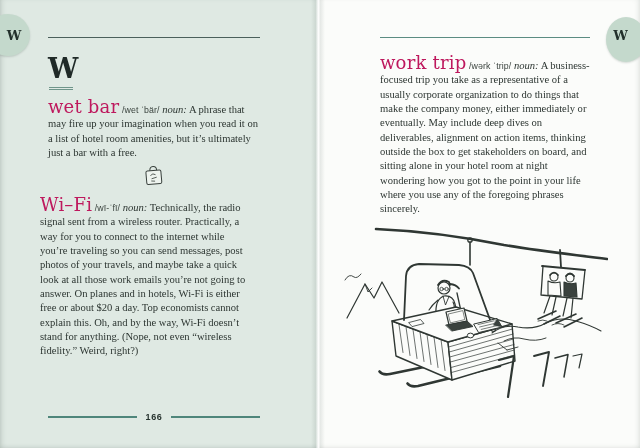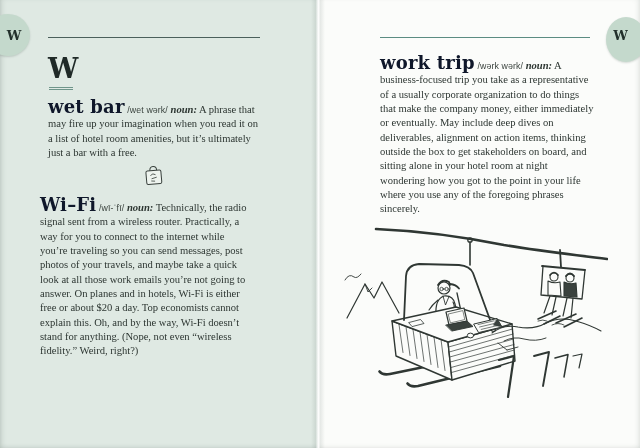--- a/index.html
+++ b/index.html
@@ -24,24 +24,24 @@
   .page-left .top-rule{left:48px;top:37px;width:212px;background:#4b605c;}
   .page-right .top-rule{left:62px;top:37px;width:210px;background:#5b8c82;}
 
   .section-letter{position:absolute;left:48px;top:55px;margin:0;
         font-family:"DejaVu Serif", serif;font-weight:700;font-size:27px;line-height:27px;color:#1f2927;}
   .dbl-underline{position:absolute;left:49px;top:87px;width:24px;height:2.6px;
         border-top:1.2px solid #6f958a;border-bottom:1.2px solid #6f958a;box-sizing:border-box;}
 
   .entry{position:absolute;margin:0;width:214px;font-size:10.6px;line-height:14.35px;
          color:#2d3632;letter-spacing:-.02px;text-align:left;}
-  .hw{font-family:"DejaVu Serif", serif;font-weight:700;font-size:18px;line-height:14px;
-      color:#0f172a;letter-spacing:.2px;}
+  .hw{font-family:"DejaVu Serif", serif;font-weight:400;font-size:18px;line-height:14px;
+      color:#be185d;letter-spacing:.2px;}
   .pron{font-family:"Liberation Sans", sans-serif;font-size:8.8px;color:#39423d;letter-spacing:.1px;}
-  .pos{font-weight:700;font-style:italic;}
+  .pos{font-weight:400;font-style:italic;}
 
   .divider-icon{position:absolute;left:48px;top:163px;width:212px;text-align:center;}
 
   .folio{position:absolute;top:412px;display:flex;align-items:center;}
   .page-left .folio{left:48px;width:212px;}
   .page-right .folio{left:62px;width:210px;}
   .folio .rule{flex:1;height:1.2px;background:#4f867b;}
   .folio .num{margin:0 9px;font-family:"Liberation Sans", sans-serif;font-weight:700;
               font-size:9px;letter-spacing:.6px;color:#27332f;position:relative;top:-.5px;}
 
@@ -56,46 +56,51 @@
     <div class="badge badge-left">
       <span>W</span>
     </div>
 
     <div class="top-rule"></div>
 
     <h1 class="section-letter">W</h1>
     <div class="dbl-underline"></div>
 
     <p class="entry" style="left:48px;top:100px;"><span class="hw">wet bar</span>
-      <span class="pron">/wet wərk/</span>
+      <span class="pron">/wet ˈbär/</span>
       <span class="pos">noun:</span>
       <span class="def">A phrase that may fire up your imagination when you read it on a list of hotel room amenities, but it’s ultimately just a bar with a free.</span></p>
 
     <div class="divider-icon">
       <svg width="24" height="28" viewBox="0 0 24 28">
         <g transform="rotate(-5 12 16)" fill="#eef4ef" stroke="#39413d" stroke-width="1" stroke-linecap="round" stroke-linejoin="round">
           <path d="M 8.6 7.5 q 0 -4 3.4 -4 q 3.4 0 3.4 4" fill="none"></path>
           <rect x="4.5" y="7.5" width="15" height="13.5" rx="1.5"></rect>
           <path d="M 9 12 q 2.4 -2.4 4.6 -.4 M 10 15.5 l 4.5 -1 M 9.5 17.8 l 3 .4" fill="none" stroke-width=".8"></path>
         </g>
       </svg>
     </div>
 
     <p class="entry" style="left:40px;top:198px;"><span class="hw">Wi–Fi</span>
       <span class="pron">/wī-ˈfī/</span>
       <span class="pos">noun:</span>
       <span class="def">Technically, the radio signal sent from a wireless router. Practically, a way for you to connect to the internet while you’re traveling so you can send messages, post photos of your travels, and maybe take a quick look at all those work emails you’re not going to answer. On planes and in hotels, Wi-Fi is either free or about $20 a day. Top economists cannot explain this. Oh, and by the way, Wi-Fi doesn’t stand for anything. (Nope, not even “wireless fidelity.” Weird, right?)</span></p>
 
+    <div class="folio">
+      <span class="rule"></span>
+      <span class="num">166</span>
+      <span class="rule"></span>
+    </div>
   </section>
 
   <section class="page page-right">
     <div class="top-rule"></div>
 
     <p class="entry" style="left:62px;top:56px;"><span class="hw">work trip</span>
-      <span class="pron">/wərk wərk/</span>
+      <span class="pron">/wərk ˈtrip/</span>
       <span class="pos">noun:</span>
       <span class="def">A business-focused trip you take as a representative of a usually corporate organization to do things that make the company money, either immediately or eventually. May include deep dives on deliverables, alignment on action items, thinking outside the box to get stakeholders on board, and sitting alone in your hotel room at night wondering how you got to the point in your life where you use any of the foregoing phrases sincerely.</span></p>
 
     <div class="illustration">
       <svg viewBox="0 0 266 184" width="266" height="184">
         <g fill="none" stroke="#2f3733" stroke-linecap="round" stroke-linejoin="round">
 
           <path d="M 34 8 C 80 10 122 16 162 24 C 202 31 236 34 265 38" stroke-width="2.6"></path>
 
           <path d="M 5 97 L 23 63 L 32 77 L 40 61 L 57 92" stroke-width="1.2"></path>

